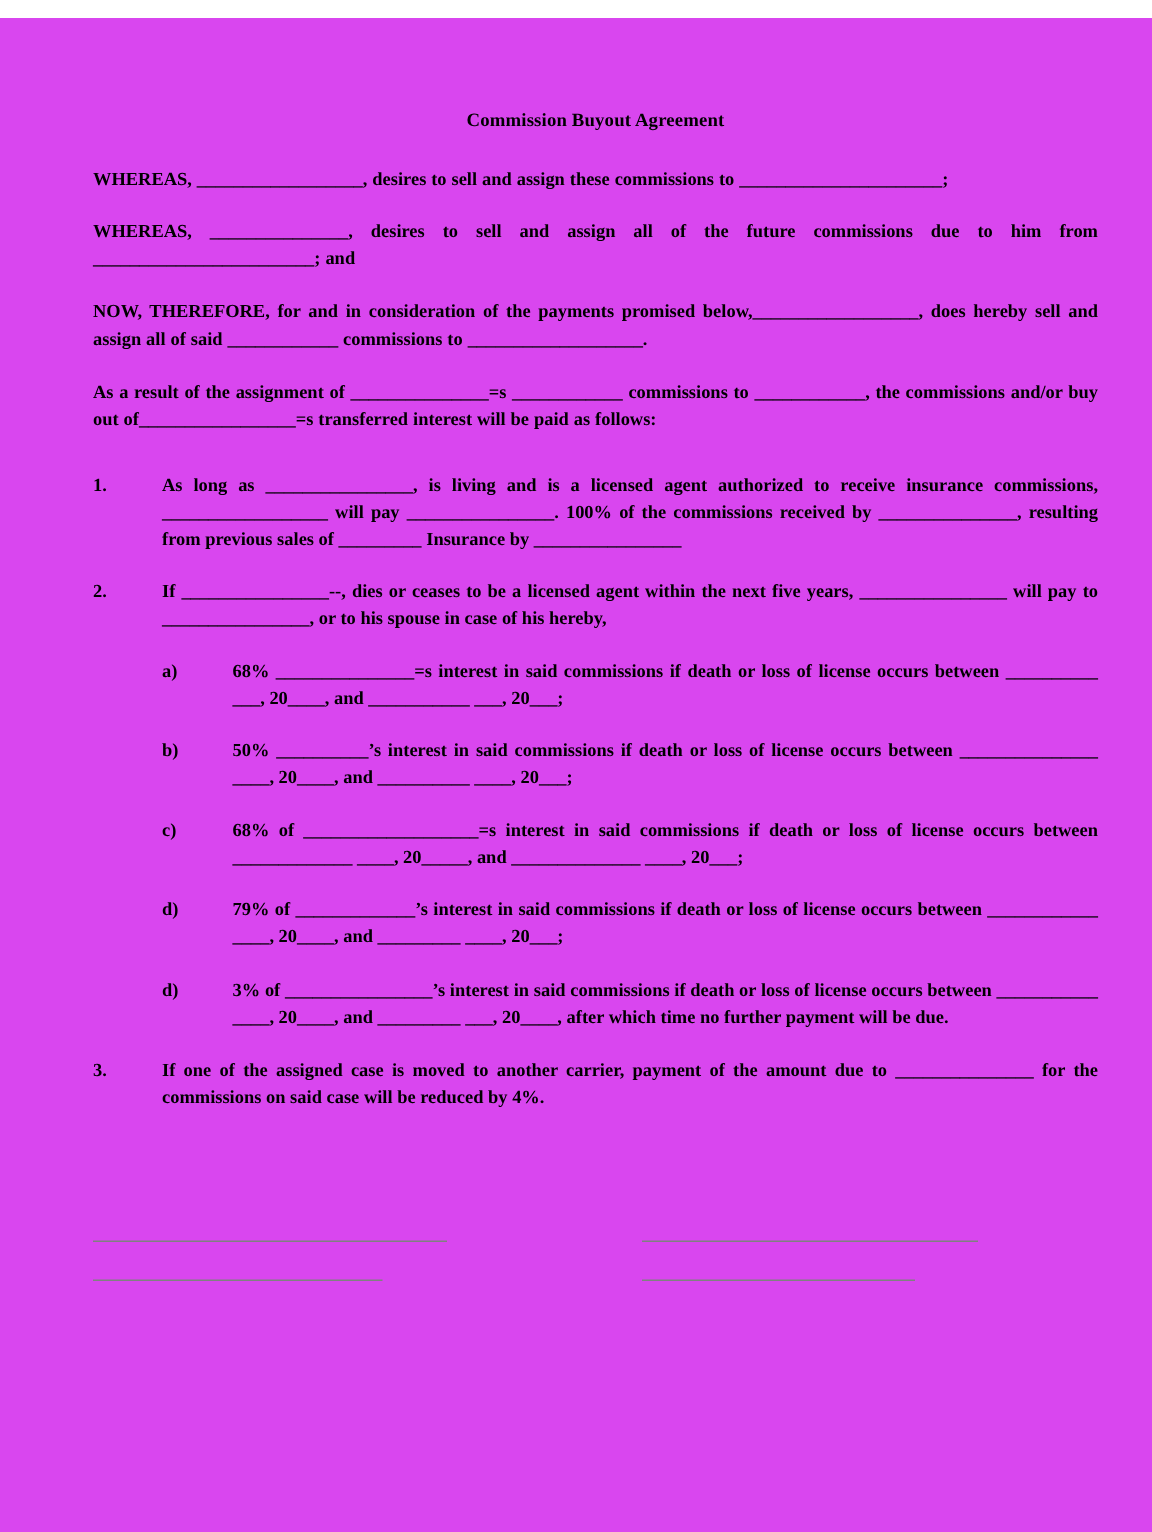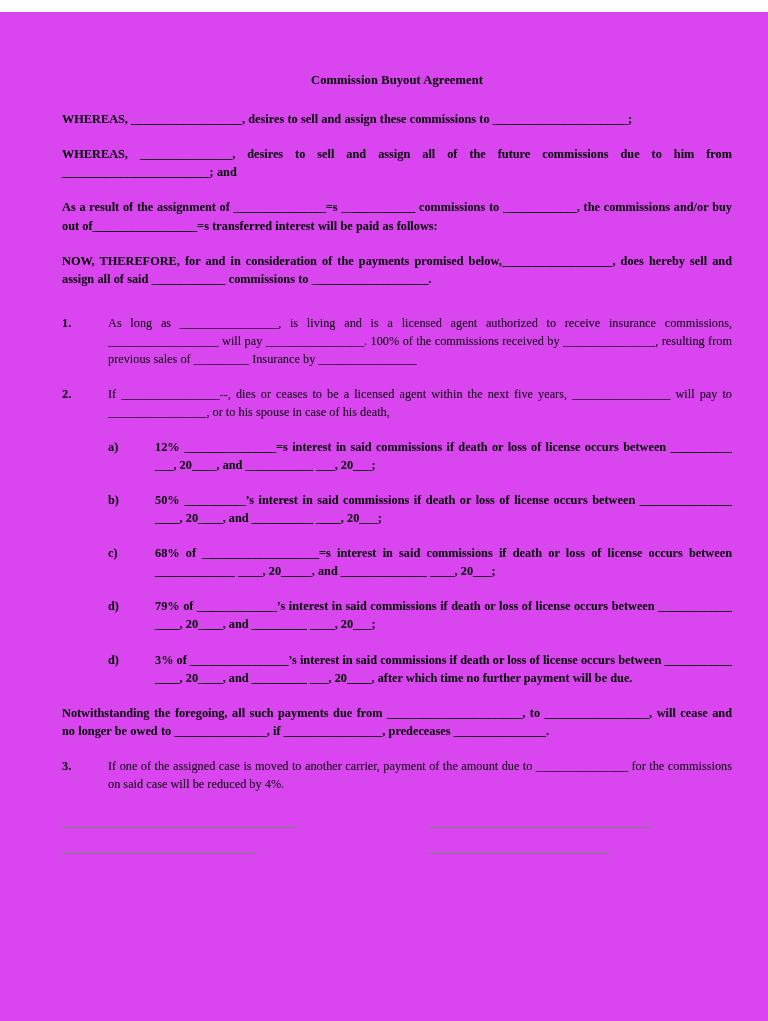--- a/index.html
+++ b/index.html
@@ -56,21 +56,21 @@
     margin: 0 0 17px 0;
   }
   .numrow .marker {
     flex: 0 0 46px;
     font-weight: bold;
     font-size: 12.3px;
     line-height: 1.47;
   }
   .numrow .body {
     flex: 1 1 auto;
-    font-weight: normal;
+    font-weight: bold;
     font-size: 12.3px;
     line-height: 1.47;
     text-align: justify;
     text-justify: inter-word;
   }
 
   
   .letterlist {
     margin: 0 0 0 46px;
   }
@@ -128,41 +128,41 @@
 <div class="page">
 
   <div class="content">
 
     <h1 class="doc-title">Commission Buyout Agreement</h1>
 
     <p class="para">WHEREAS, __________________, desires to sell and assign these commissions to ______________________;</p>
 
     <p class="para">WHEREAS, _______________, desires to sell and assign all of the future commissions due to him from ________________________; and</p>
 
+    <p class="para">NOW, THEREFORE, for and in consideration of the payments promised below,__________________, does hereby sell and assign all of said ____________ commissions to ___________________.</p>
+
     <p class="para">As a result of the assignment of _______________=s ____________ commissions to ____________, the commissions and/or buy out of_________________=s transferred interest will be paid as follows:</p>
-
-    <p class="para">NOW, THEREFORE, for and in consideration of the payments promised below,__________________, does hereby sell and assign all of said ____________ commissions to ___________________.</p>
 
     <div class="block-gap-lg"></div>
 
     <div class="numrow">
       <div class="marker">1.</div>
       <div class="body">As long as ________________, is living and is a licensed agent authorized to receive insurance commissions, __________________ will pay ________________. 100% of the commissions received by _______________, resulting from previous sales of _________ Insurance by ________________</div>
     </div>
 
     <div class="numrow">
       <div class="marker">2.</div>
-      <div class="body">If ________________--, dies or ceases to be a licensed agent within the next five years, ________________ will pay to ________________, or to his spouse in case of his death,</div>
+      <div class="body">If ________________--, dies or ceases to be a licensed agent within the next five years, ________________ will pay to ________________, or to his spouse in case of his hereby,</div>
     </div>
 
     <div class="letterlist">
 
       <div class="letterrow">
         <div class="marker">a)</div>
-        <div class="body">12% _______________=s interest in said commissions if death or loss of license occurs between __________ ___, 20____, and ___________ ___, 20___;</div>
+        <div class="body">68% _______________=s interest in said commissions if death or loss of license occurs between __________ ___, 20____, and ___________ ___, 20___;</div>
       </div>
 
       <div class="letterrow">
         <div class="marker">b)</div>
         <div class="body">50% __________’s interest in said commissions if death or loss of license occurs between _______________ ____, 20____, and __________ ____, 20___;</div>
       </div>
 
       <div class="letterrow">
         <div class="marker">c)</div>
         <div class="body">68% of ___________________=s interest in said commissions if death or loss of license occurs between _____________ ____, 20_____, and ______________ ____, 20___;</div>
@@ -173,21 +173,20 @@
         <div class="body">79% of _____________’s interest in said commissions if death or loss of license occurs between ____________ ____, 20____, and _________ ____, 20___;</div>
       </div>
 
       <div class="letterrow">
         <div class="marker">d)</div>
         <div class="body">3% of ________________’s interest in said commissions if death or loss of license occurs between ___________ ____, 20____, and _________ ___, 20____, after which time no further payment will be due.</div>
       </div>
 
     </div>
 
-    <p class="para">Notwithstanding the foregoing, all such payments due from ______________________, to _________________, will cease and no longer be owed to _______________, if ________________, predeceases _______________.</p>
 
     <div class="numrow">
       <div class="marker">3.</div>
       <div class="body">If one of the assigned case is moved to another carrier, payment of the amount due to _______________ for the commissions on said case will be reduced by 4%.</div>
     </div>
 
 
   </div>
 
   <div class="sig-area">

